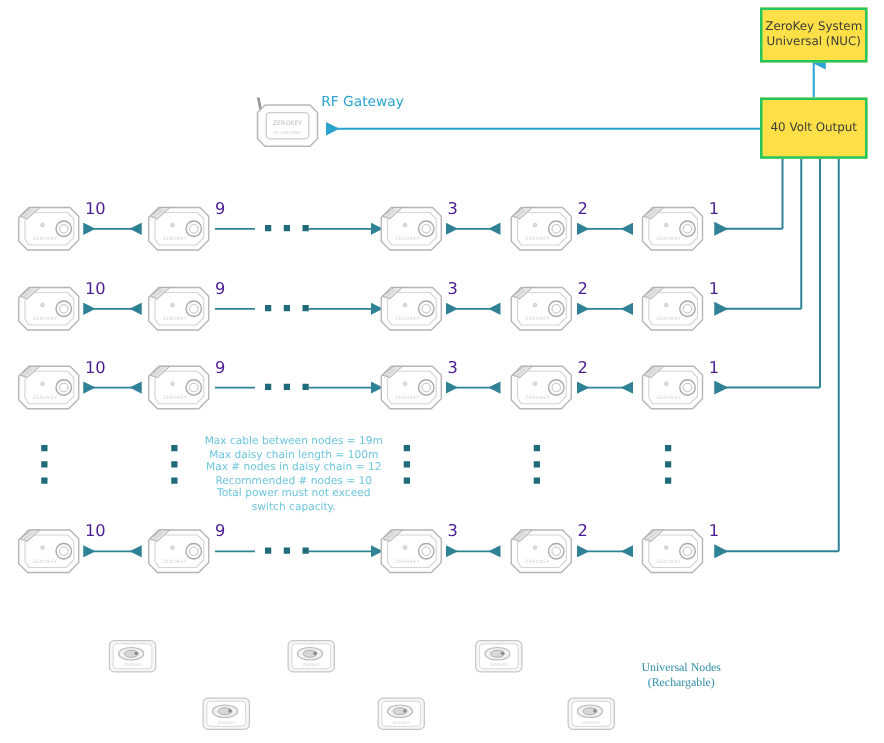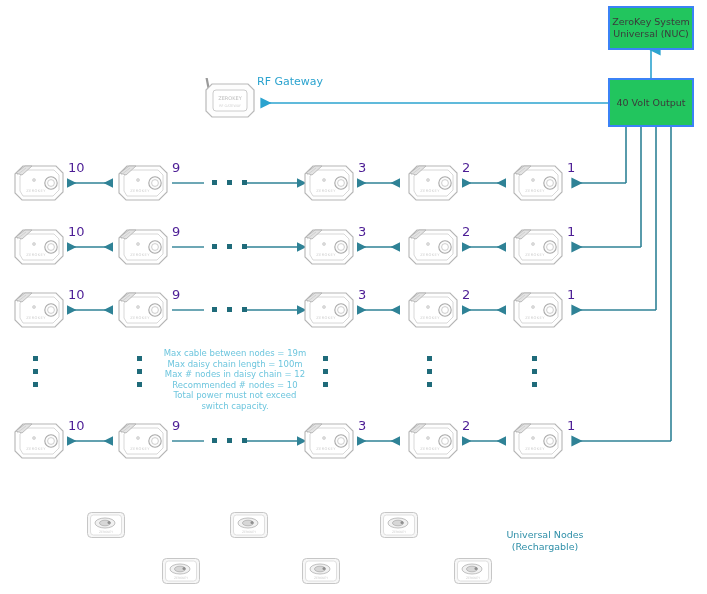--- a/index.html
+++ b/index.html
@@ -7,34 +7,34 @@
     width:707px;height:594px;position:relative;overflow:hidden;
     font-family:"DejaVu Sans","Liberation Sans",sans-serif;
     background:#ffffff;
   }
   #stage{position:absolute;left:0;top:0;width:707px;height:594px;}
   svg.layer{position:absolute;left:0;top:0;width:707px;height:594px;overflow:visible;}
 
   
   .box{
     position:absolute;box-sizing:border-box;
-    border:2px solid #3b82f6;background:#22c55e;
+    border:2px solid #22c55e;background:#fde047;
     display:flex;align-items:center;justify-content:center;
     text-align:center;color:#3b3b3b;font-size:9.5px;line-height:12px;
   }
   .box span{display:block;}
 
   
   .lbl{position:absolute;color:#2ba3cf;font-size:11px;line-height:13px;white-space:nowrap;}
   .numlbl{position:absolute;color:#4c1d95;font-size:13px;line-height:14px;white-space:nowrap;}
   .note{
     position:absolute;color:#6ec6de;font-size:8.5px;line-height:10.6px;
     text-align:center;white-space:pre-line;
   }
-  .caption{position:absolute;color:#2f8fa8;font-size:9.5px;line-height:12px;text-align:center;white-space:pre-line;}
+  .caption{position:absolute;color:#2f8fa8;font-size:9.5px;line-height:12px;text-align:center;white-space:pre-line;font-family:Liberation Serif, serif;}
 
   
   .dots{position:absolute;}
   .dots i{position:absolute;display:block;width:5px;height:5px;background:#1f6b7a;}
   .dots.h i{top:0;}
   .dots.h i:nth-child(1){left:0;}
   .dots.h i:nth-child(2){left:15px;}
   .dots.h i:nth-child(3){left:30px;}
   .dots.v i{left:0;}
   .dots.v i:nth-child(1){top:0;}

